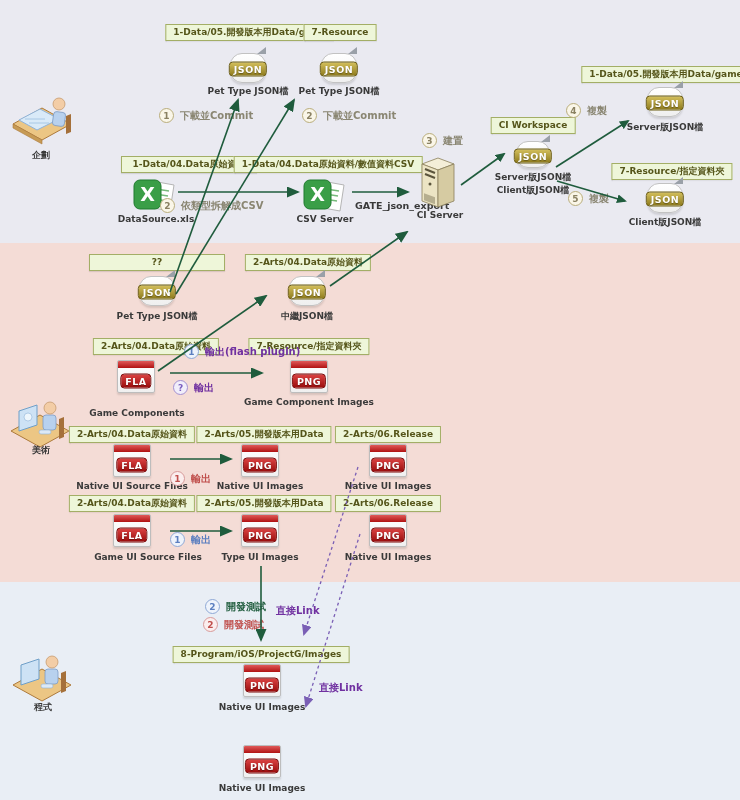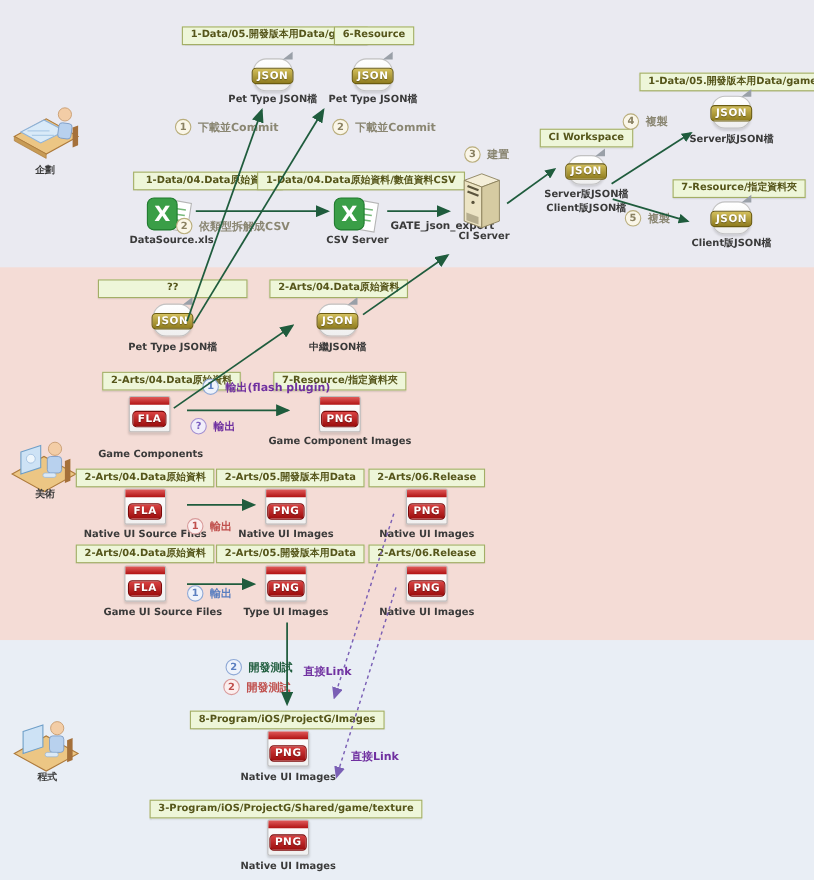--- a/index.html
+++ b/index.html
@@ -55,21 +55,21 @@
 </style>
 </head>
 <body>
 
 <div class="diagram">
   <div class="band band-top"></div>
   <div class="band band-mid"></div>
   <div class="band band-bot"></div>
 
   <div class="fld" style="left:250px;top:24px;">1-Data/05.開發版本用Data/game</div>
-  <div class="fld" style="left:340px;top:24px;">6-Resource</div>
+  <div class="fld" style="left:340px;top:24px;">7-Resource</div>
   <div class="fld fld-wide" style="left:157px;top:156px;margin-left:32px;">1-Data/04.Data原始資料</div>
   <div class="fld" style="left:328px;top:156px;">1-Data/04.Data原始資料/數值資料CSV</div>
   <div class="fld" style="left:533px;top:117px;">CI Workspace</div>
   <div class="fld" style="left:666px;top:66px;">1-Data/05.開發版本用Data/game</div>
   <div class="fld" style="left:672px;top:163px;">7-Resource/指定資料夾</div>
 
   <div class="fico" style="left:248px;top:53px;">
     <div class="page">
         <span class="fold"></span>
       <span class="badge-json">JSON</span>
@@ -329,21 +329,20 @@
   <svg class="svgico" style="left:42px;top:651px;" width="66" height="54" viewBox="0 0 66 54">
     <polygon points="4,34 33,18 62,34 33,50" fill="#ecc684" stroke="#ad7a3c" stroke-width="1"></polygon>
     <polygon points="12,14 30,8 30,28 12,34" fill="#cde2f5" stroke="#6f9fc8" stroke-width="1"></polygon>
     <rect x="36" y="18" width="13" height="15" rx="3" fill="#b8d1ee" stroke="#7d9cc5" stroke-width="0.8"></rect>
     <circle cx="43" cy="11" r="6" fill="#f3cda6" stroke="#c79b6e" stroke-width="0.8"></circle>
     <rect x="32" y="33" width="12" height="4" rx="2" fill="#dce9f6" stroke="#8fb3d9" stroke-width="0.6"></rect>
     <polygon points="52,22 57,20 57,40 52,42" fill="#a5703a"></polygon>
   </svg>
   <div class="cap" style="left:43px;top:702px;">程式</div>
 
-  <div class="fld" style="left:260px;top:727px;">3-Program/iOS/ProjectG/Shared/game/texture</div>
 
   <div class="fico" style="left:262px;top:745px;">
     <div class="page-red">
         <span class="redbar"></span>
       <span class="badge-red">PNG</span>
       </div>
   </div>
   <div class="cap" style="left:262px;top:783px;">Native UI Images</div>
 
   <svg class="arrow-layer" width="740" height="800" viewBox="0 0 740 800">

